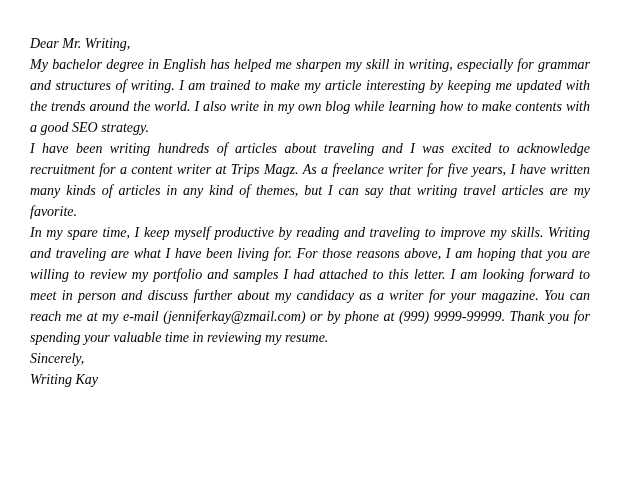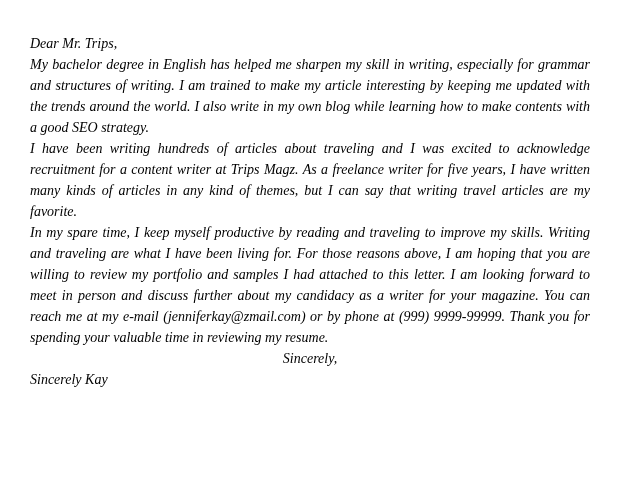--- a/index.html
+++ b/index.html
@@ -30,36 +30,36 @@
   .salutation {
     text-align: left;
     margin-bottom: 8px;
   }
   .para {
     text-align: justify;
     text-justify: inter-word;
     margin-bottom: 5px;
   }
   .closing {
-    text-align: center;
+    text-align: left;
     margin-top: 2px;
   }
   .signature {
     text-align: left;
     margin-top: 40px;
   }
 </style>
 </head>
 <body>
 
 <div class="page">
-  <p class="salutation">Dear Mr. Trips,</p>
+  <p class="salutation">Dear Mr. Writing,</p>
 
   <p class="para">My bachelor degree in English has helped me sharpen my skill in writing, especially for grammar and structures of writing. I am trained to make my article interesting by keeping me updated with the trends around the world. I also write in my own blog while learning how to make contents with a good SEO strategy.</p>
 
   <p class="para">I have been writing hundreds of articles about traveling and I was excited to acknowledge recruitment for a content writer at Trips Magz. As a freelance writer for five years, I have written many kinds of articles in any kind of themes, but I can say that writing travel articles are my favorite.</p>
 
   <p class="para">In my spare time, I keep myself productive by reading and traveling to improve my skills. Writing and traveling are what I have been living for. For those reasons above, I am hoping that you are willing to review my portfolio and samples I had attached to this letter. I am looking forward to meet in person and discuss further about my candidacy as a writer for your magazine. You can reach me at my e-mail (jenniferkay@zmail.com) or by phone at (999) 9999-99999. Thank you for spending your valuable time in reviewing my resume.</p>
 
   <p class="closing">Sincerely,</p>
 
-  <p class="signature">Sincerely Kay</p>
+  <p class="signature">Writing Kay</p>
 </div>
 
 </body></html>

